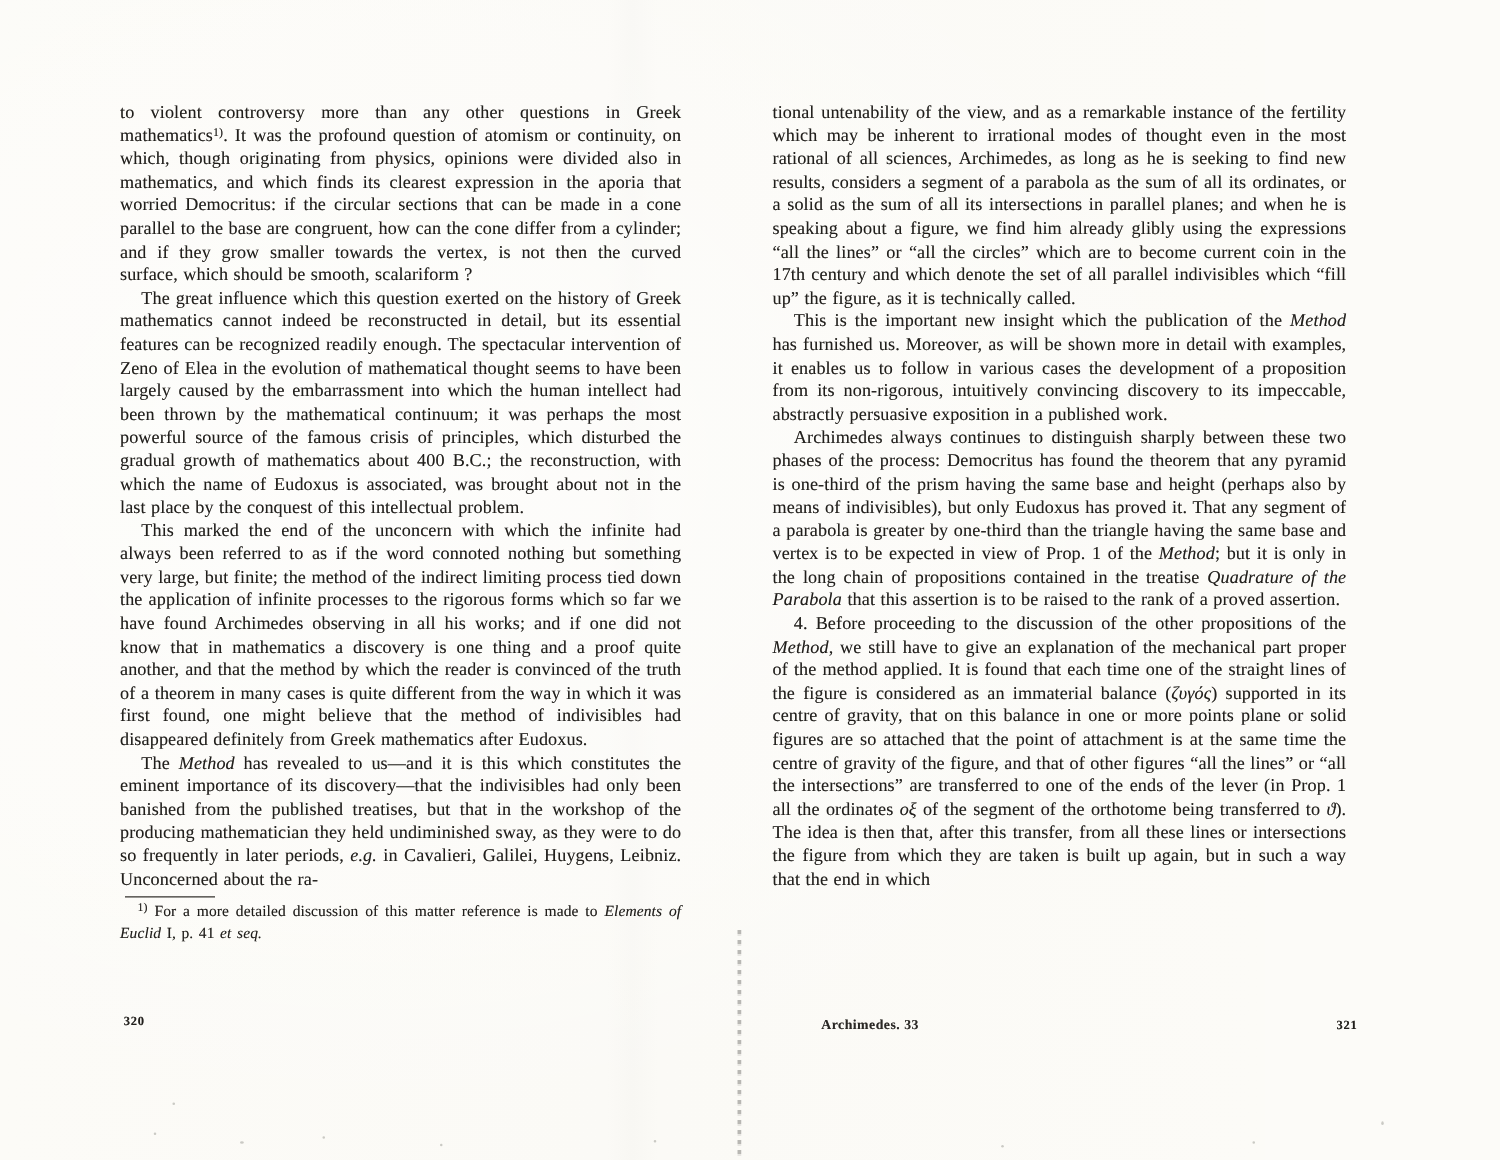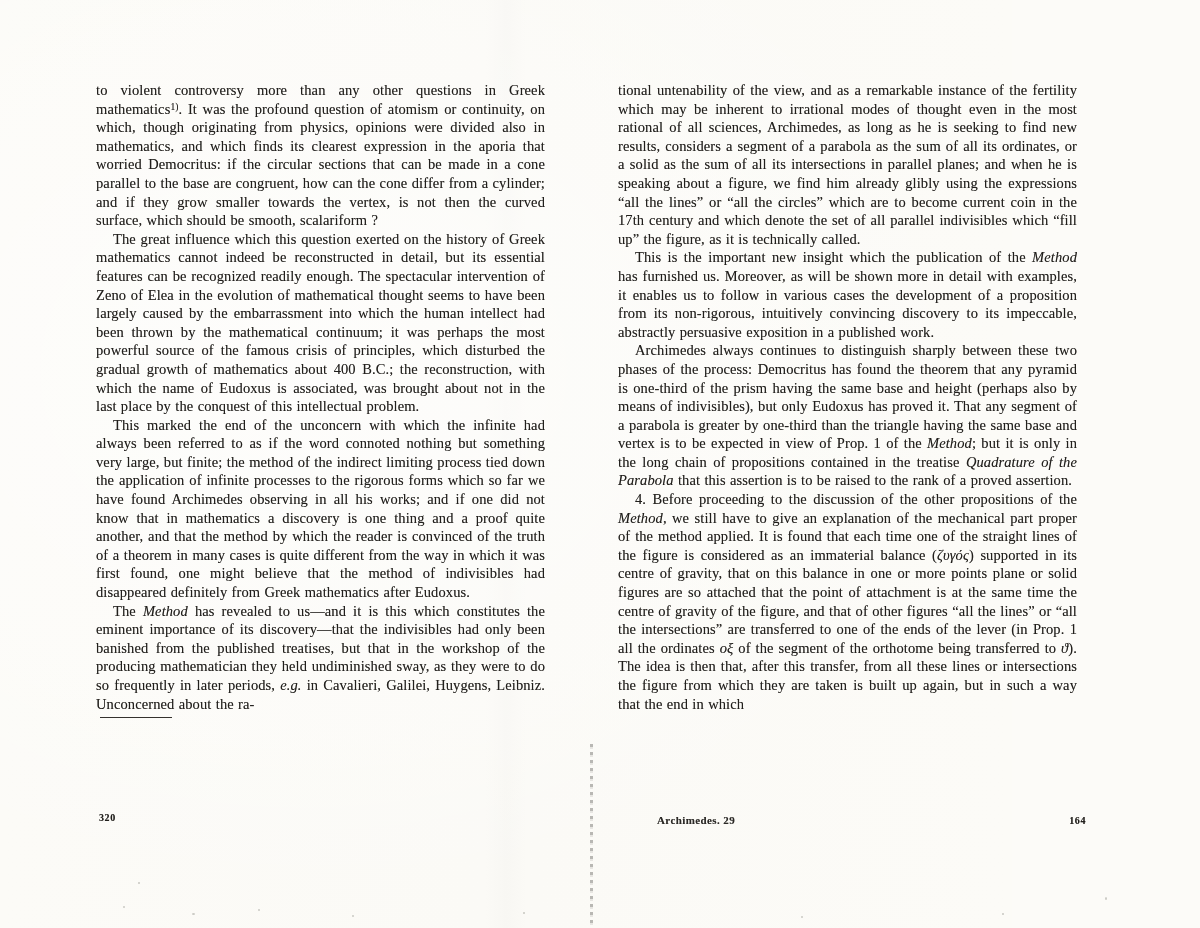--- a/index.html
+++ b/index.html
@@ -104,34 +104,35 @@
 
 <div class="spread">
 
   <section>
     <div class="text-block left">
       <p class="para">to violent controversy more than any other questions in Greek mathematics<sup>1)</sup>. It was the profound question of atomism or continuity, on which, though originating from physics, opinions were divided also in mathematics, and which finds its clearest expression in the aporia that worried Democritus: if the circular sections that can be made in a cone parallel to the base are congruent, how can the cone differ from a cylinder; and if they grow smaller towards the vertex, is not then the curved surface, which should be smooth, scalariform ?</p>
       <p class="para indent">The great influence which this question exerted on the history of Greek mathematics cannot indeed be reconstructed in detail, but its essential features can be recognized readily enough. The spectacular intervention of Zeno of Elea in the evolution of mathematical thought seems to have been largely caused by the embarrassment into which the human intellect had been thrown by the mathematical continuum; it was perhaps the most powerful source of the famous crisis of principles, which disturbed the gradual growth of mathematics about 400 B.C.; the reconstruction, with which the name of Eudoxus is associated, was brought about not in the last place by the conquest of this intellectual problem.</p>
       <p class="para indent">This marked the end of the unconcern with which the infinite had always been referred to as if the word connoted nothing but something very large, but finite; the method of the indirect limiting process tied down the application of infinite processes to the rigorous forms which so far we have found Archimedes observing in all his works; and if one did not know that in mathematics a discovery is one thing and a proof quite another, and that the method by which the reader is convinced of the truth of a theorem in many cases is quite different from the way in which it was first found, one might believe that the method of indivisibles had disappeared definitely from Greek mathematics after Eudoxus.</p>
       <p class="para indent">The <i>Method</i> has revealed to us—and it is this which constitutes the eminent importance of its discovery—that the indivisibles had only been banished from the published treatises, but that in the workshop of the producing mathematician they held undiminished sway, as they were to do so frequently in later periods, <i>e.g.</i> in Cavalieri, Galilei, Huygens, Leibniz. Unconcerned about the ra-</p>
       <div class="fn-rule"></div>
+      <p class="footnote"><sup>1)</sup> For a more detailed discussion of this matter reference is made to <i>Elements of Euclid</i> I, p. 41 <i>et seq.</i></p>
     </div>
     <div class="pagenum left-num">320</div>
   </section>
 
   <section>
     <div class="text-block right">
       <p class="para">tional untenability of the view, and as a remarkable instance of the fertility which may be inherent to irrational modes of thought even in the most rational of all sciences, Archimedes, as long as he is seeking to find new results, considers a segment of a parabola as the sum of all its ordinates, or a solid as the sum of all its intersections in parallel planes; and when he is speaking about a figure, we find him already glibly using the expressions “all the lines” or “all the circles” which are to become current coin in the 17th century and which denote the set of all parallel indivisibles which “fill up” the figure, as it is technically called.</p>
       <p class="para indent">This is the important new insight which the publication of the <i>Method</i> has furnished us. Moreover, as will be shown more in detail with examples, it enables us to follow in various cases the development of a proposition from its non-rigorous, intuitively convincing discovery to its impeccable, abstractly persuasive exposition in a published work.</p>
       <p class="para indent">Archimedes always continues to distinguish sharply between these two phases of the process: Democritus has found the theorem that any pyramid is one-third of the prism having the same base and height (perhaps also by means of indivisibles), but only Eudoxus has proved it. That any segment of a parabola is greater by one-third than the triangle having the same base and vertex is to be expected in view of Prop. 1 of the <i>Method</i>; but it is only in the long chain of propositions contained in the treatise <i>Quadrature of the Parabola</i> that this assertion is to be raised to the rank of a proved assertion.</p>
       <p class="para indent">4. Before proceeding to the discussion of the other propositions of the <i>Method</i>, we still have to give an explanation of the mechanical part proper of the method applied. It is found that each time one of the straight lines of the figure is considered as an immaterial balance (<i>ζυγός</i>) supported in its centre of gravity, that on this balance in one or more points plane or solid figures are so attached that the point of attachment is at the same time the centre of gravity of the figure, and that of other figures “all the lines” or “all the intersections” are transferred to one of the ends of the lever (in Prop. 1 all the ordinates <i>οξ</i> of the segment of the orthotome being transferred to <i>ϑ</i>). The idea is then that, after this transfer, from all these lines or intersections the figure from which they are taken is built up again, but in such a way that the end in which</p>
     </div>
     <div class="footer-row">
-      <span class="signature">Archimedes. 29</span>
-      <span class="pagenum right-num">164</span>
+      <span class="signature">Archimedes. 33</span>
+      <span class="pagenum right-num">321</span>
     </div>
   </section>
 
   <div class="binding-smudge"></div>
 
   <div class="speck" style="left:123px; top:906px; width:2px; height:2px;"></div>
   <div class="speck" style="left:138px; top:882px; width:2px; height:1.5px;"></div>
   <div class="speck" style="left:192px; top:913px; width:3px; height:2px;"></div>
   <div class="speck" style="left:258px; top:909px; width:2px; height:2px;"></div>
   <div class="speck" style="left:352px; top:915px; width:2px; height:2px;"></div>

